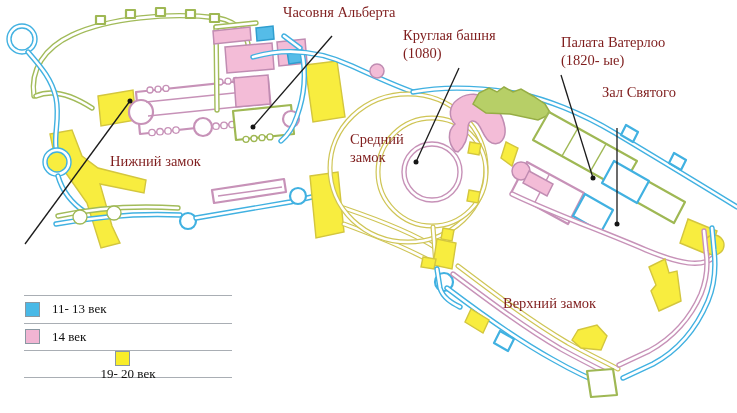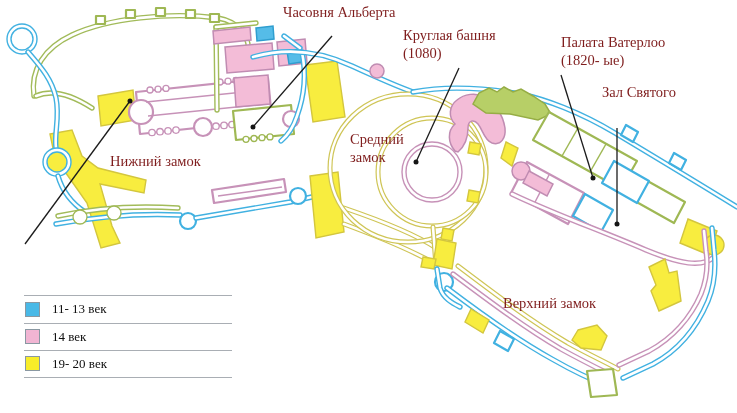--- a/index.html
+++ b/index.html
@@ -24,21 +24,21 @@
   .lM{fill:none;stroke:#c792b8;stroke-width:1.5;}
   .scM{fill:#fff;stroke:#c792b8;stroke-width:1.3;}
   .scG{fill:#fff;stroke:#9fb854;stroke-width:1.3;}
   .lead{stroke:#1c1c1c;stroke-width:1.3;fill:none;}
   .dot{fill:#151515;}
   
   .lbl{position:absolute;color:#7f1d1d;font-size:14.5px;line-height:18px;white-space:nowrap;}
   
   .legend{position:absolute;left:24px;top:295px;width:208px;}
   .legrow{height:27.5px;display:flex;align-items:center;border-top:1.5px solid #a9aeb4;box-sizing:border-box;}
-  .legrow:last-child{border-bottom:1.5px solid #a9aeb4;}
+  .legrow:last-child{border-bottom:1.5px solid #a9aeb4;flex-direction:column;}
   .sw{width:15px;height:15px;border:1.5px solid #8a98a2;box-sizing:border-box;margin:0 12px 0 1px;flex:0 0 auto;}
   .legtxt{font-size:13px;color:#0f0f0f;}
 </style>
 </head>
 <body>
 
 <div class="stage">
 
 <svg width="737" height="413" viewBox="0 0 737 413">
   <defs>

